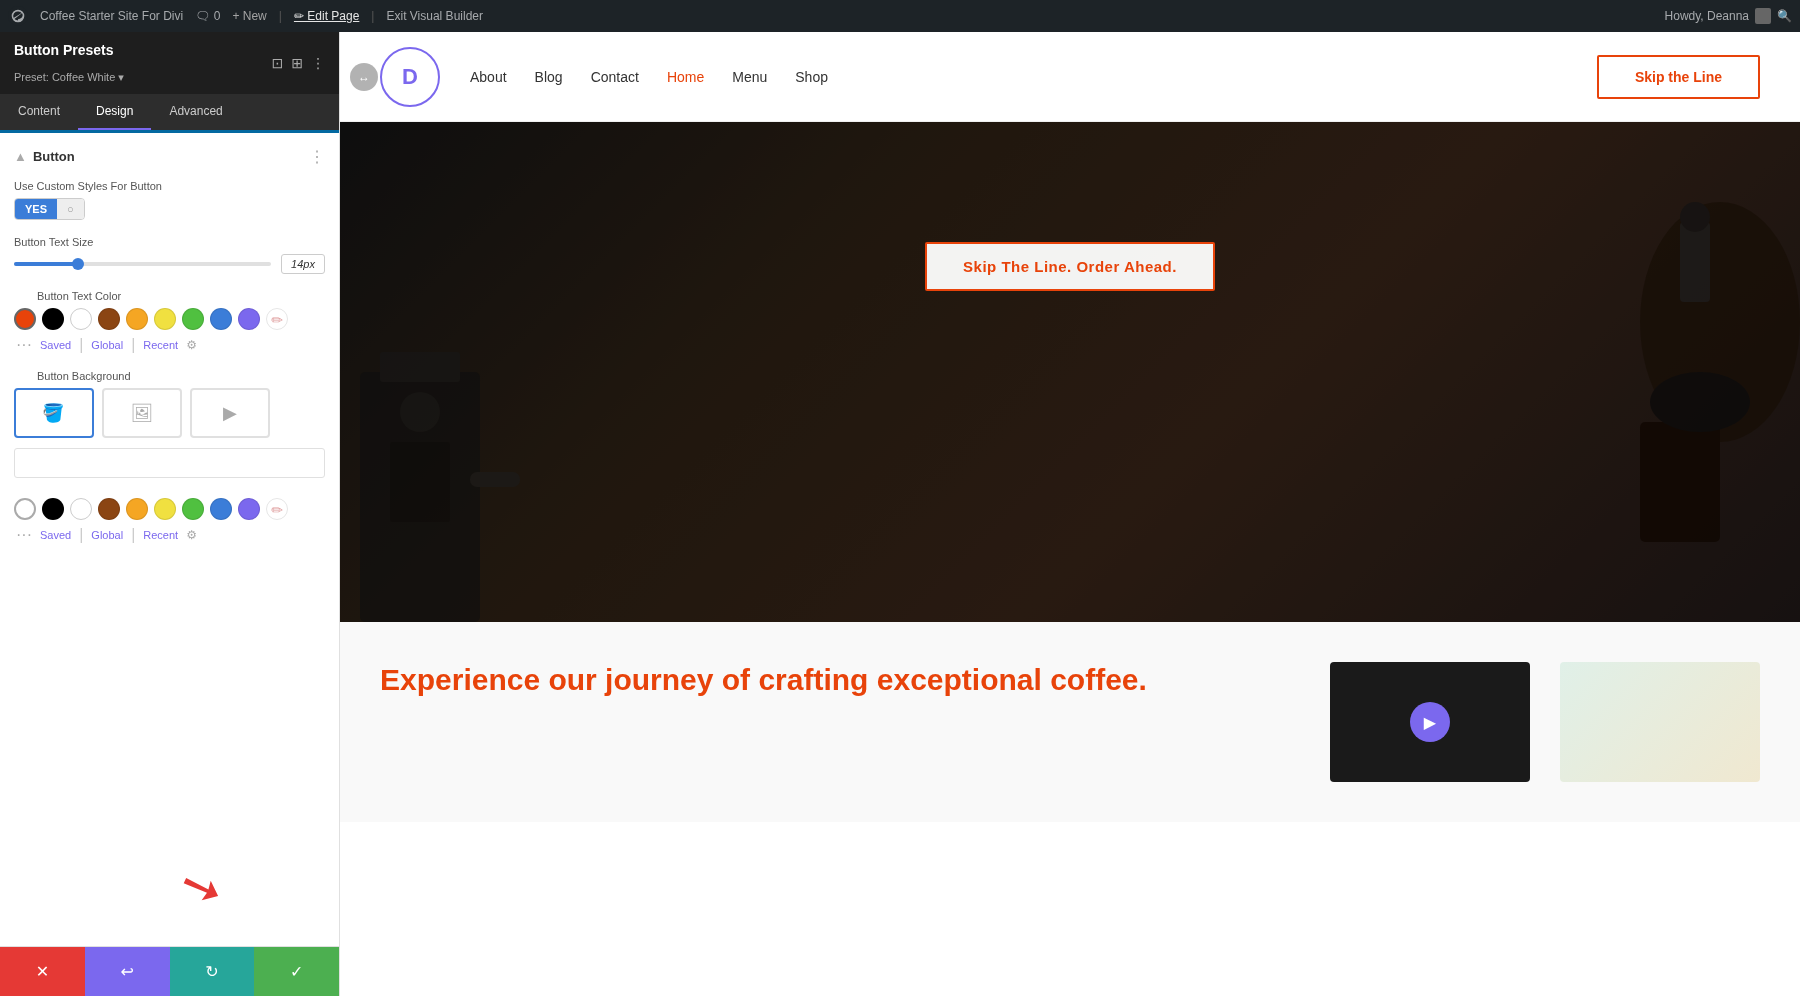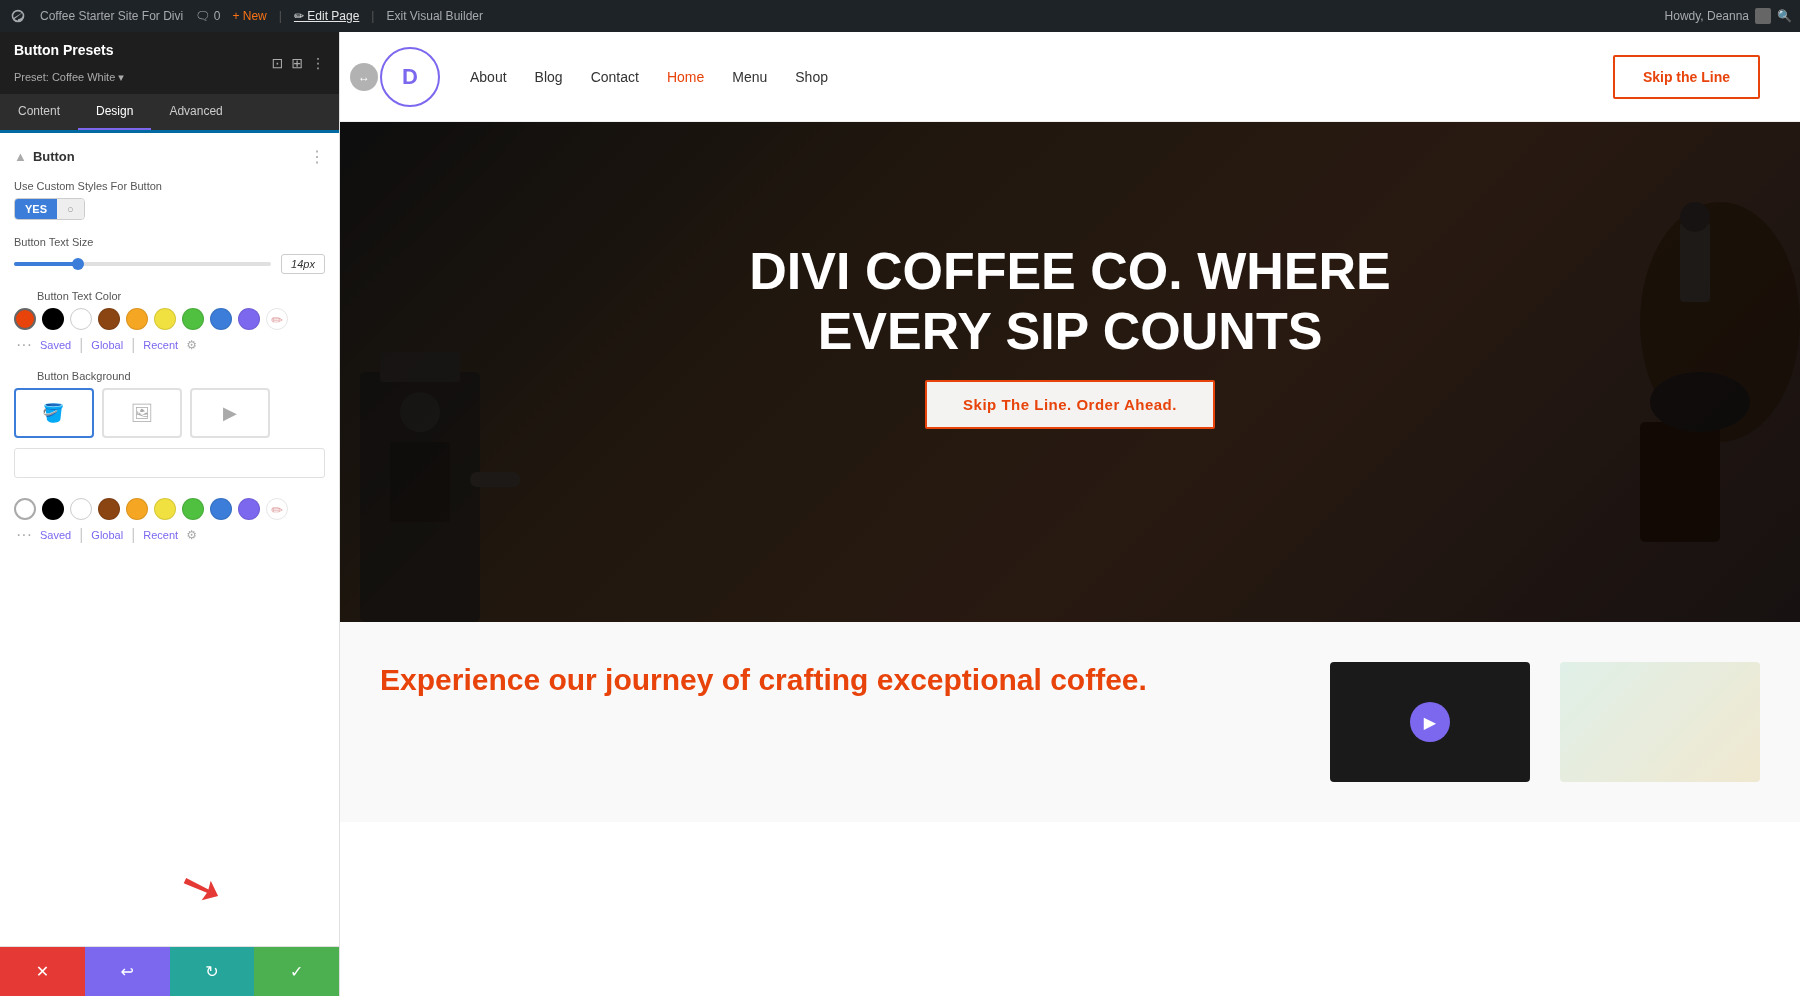--- a/index.html
+++ b/index.html
@@ -26,21 +26,21 @@
       display: flex; align-items: center; justify-content: center;
       color: #a7aaad;
       font-size: 14px;
     }
     .wp-admin-bar .site-name {
       color: #a7aaad;
       cursor: pointer;
       display: flex; align-items: center; gap: 4px;
     }
     .wp-admin-bar .new-btn {
-      color: #f97316;
+      color: #a3a3a3;
       cursor: pointer;
       display: flex; align-items: center; gap: 4px;
     }
     .wp-admin-bar .edit-page-btn {
       color: #e5e5e5;
       cursor: pointer;
       text-decoration: underline;
     }
     .wp-admin-bar .exit-vb-btn {
       color: #a7aaad;
@@ -385,21 +385,21 @@
     }
     .menu-item {
       font-size: 14px;
       color: #333;
       cursor: pointer;
       text-decoration: none;
     }
     .menu-item.active { color: #e8430a; }
     .site-cta {
       margin-left: auto;
-      padding: 12px 28px;
+      padding: 12px 36px;
       border: 2px solid #e8430a;
       color: #e8430a;
       font-size: 14px;
       font-weight: 600;
       cursor: pointer;
       background: #fff;
       border-radius: 2px;
     }
 
     
@@ -714,21 +714,20 @@
         <svg style="position:absolute;right:0;top:0;width:260px;height:500px;opacity:0.7" viewBox="0 0 260 500">
           <ellipse cx="180" cy="200" rx="80" ry="120" fill="#2a1a0a"></ellipse>
           <rect x="100" y="300" width="80" height="120" rx="5" fill="#1a0a00"></rect>
           <ellipse cx="160" cy="280" rx="50" ry="30" fill="#111"></ellipse>
           <rect x="140" y="100" width="30" height="80" rx="4" fill="#333"></rect>
           <circle cx="155" cy="95" r="15" fill="#222"></circle>
         </svg>
       </div>
       <div class="hero-overlay"></div>
       <div class="hero-content">
-        <div class="hero-title">DIVI COFFEE CO. WHERE EVERY SIP COUNTS</div>
         <button class="hero-btn">Skip The Line. Order Ahead.</button>
       </div>
     </div>
 
     <div class="below-hero">
       <div class="below-hero-text">
         <div class="below-hero-title">Experience our journey of crafting exceptional coffee.</div>
       </div>
       <div class="below-card">
         <div class="play-btn">

